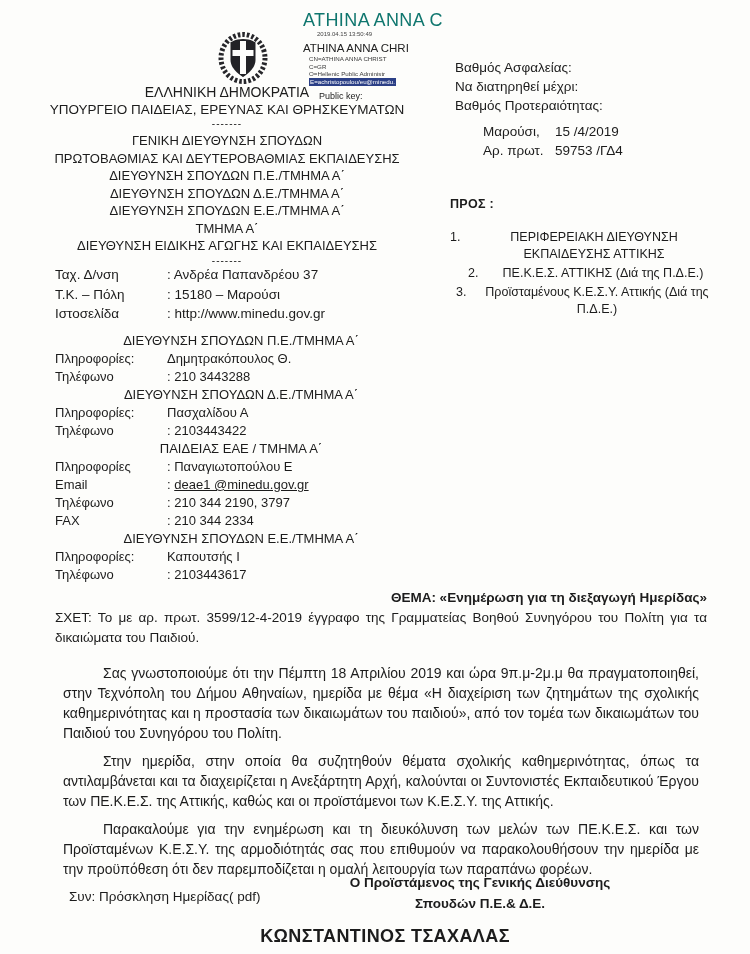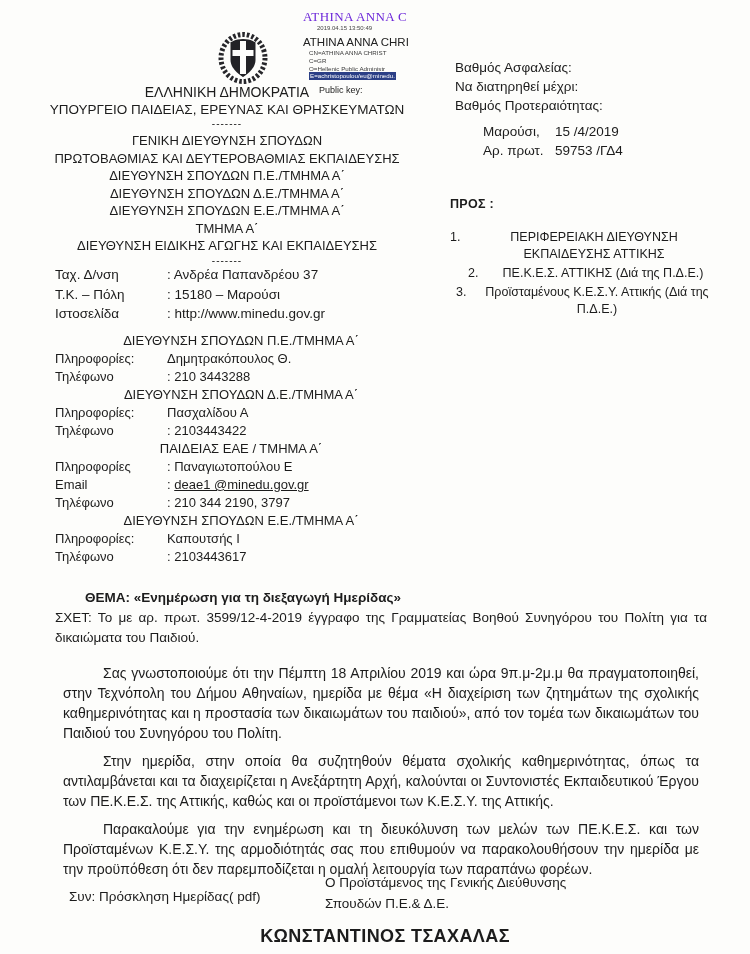--- a/index.html
+++ b/index.html
@@ -2,21 +2,21 @@
 <html><head>
 <meta charset="utf-8">
 <style>
   html,body{margin:0;padding:0;background:#ffffff;}
   .page{
     position:relative;width:750px;height:954px;background:#fdfdfb;
     font-family:"Liberation Sans", sans-serif;color:#1c1c1c;overflow:hidden;
   }
   
   .stamp{position:absolute;left:303px;top:10px;width:160px;line-height:1.15;}
-  .stamp .l1{font-size:13px;letter-spacing:.4px;color:#6d28d9;font-family:Liberation Serif, serif;}
+  .stamp .l1{font-size:18px;letter-spacing:.4px;color:#0f766e;}
   .stamp .ts{font-size:6px;color:#444;margin-left:14px;}
   .stamp .l2{font-size:11.5px;margin-top:4px;color:#222;}
   .stamp .tiny{font-size:6.2px;color:#3a3a3a;margin-left:6px;line-height:1.25;}
   .stamp .hl{display:inline-block;background:#2b3f86;color:#fff;padding:0 1px;}
   .stamp .pk{font-size:9px;margin-top:5px;color:#222;padding-left:16px;}
   
   .emblem{position:absolute;left:216px;top:30px;width:54px;height:56px;}
   
   .hdr{position:absolute;left:18px;top:84px;width:418px;text-align:center;}
   .hdr .rep{font-size:14px;line-height:17px;}
@@ -40,26 +40,26 @@
   
   .addr{position:absolute;left:55px;top:265px;width:380px;font-size:13.5px;line-height:19.5px;}
   .lrow{display:flex;}
   .lrow .lbl{flex:none;width:112px;}
   .contacts{position:absolute;left:55px;top:332px;width:372px;font-size:13px;line-height:18px;}
   .contacts .chead{text-align:center;font-size:13px;}
   .contacts .lbl{width:112px;}
   .u{text-decoration:underline;}
   
   .subject{position:absolute;left:55px;top:588px;width:652px;font-size:13.5px;line-height:20px;}
-  .subject .thema{font-weight:bold;text-indent:30px;}
+  .subject .thema{font-weight:bold;text-indent:30px;text-align:right;}
   .subject .sxet{text-align:justify;}
   .body{position:absolute;left:55px;top:655px;width:652px;font-size:14px;line-height:20px;text-align:justify;}
   .body p{margin:8px;text-indent:40px;}
   .attach{margin-top:4px;text-indent:14px;font-size:13.5px;}
-  .signoff{position:absolute;left:325px;top:872px;width:310px;text-align:left;font-weight:normal;font-size:13.5px;line-height:21px;}
+  .signoff{position:absolute;left:325px;top:872px;width:310px;text-align:center;font-weight:bold;font-size:13.5px;line-height:21px;}
   .signer{position:absolute;left:232px;top:926px;width:306px;text-align:center;font-weight:bold;font-size:18px;letter-spacing:.4px;}
 </style>
 </head>
 <body>
 
 <div class="page">
 
   <div class="stamp">
     <div class="l1">ATHINA ANNA C</div>
     <div class="ts">2019.04.15 13:50:49</div>
@@ -168,20 +168,24 @@
         <span>: Παναγιωτοπούλου  Ε</span>
       </div>
     <div class="lrow">
       <span class="lbl">Email</span>
       <span><span>: </span><span class="u">deae1 @minedu.gov.gr</span></span>
     </div>
     <div class="lrow">
         <span class="lbl">Τηλέφωνο</span>
         <span>: 210 344 2190, 3797</span>
       </div>
+    <div class="lrow">
+        <span class="lbl">FAX</span>
+        <span>: 210 344 2334</span>
+      </div>
 
     <div class="chead">ΔΙΕΥΘΥΝΣΗ ΣΠΟΥΔΩΝ Ε.Ε./ΤΜΗΜΑ Α΄</div>
     <div class="lrow">
         <span class="lbl">Πληροφορίες:</span>
         <span>Καπουτσής  Ι</span>
       </div>
     <div class="lrow">
         <span class="lbl">Τηλέφωνο</span>
         <span>: 2103443617</span>
       </div>

